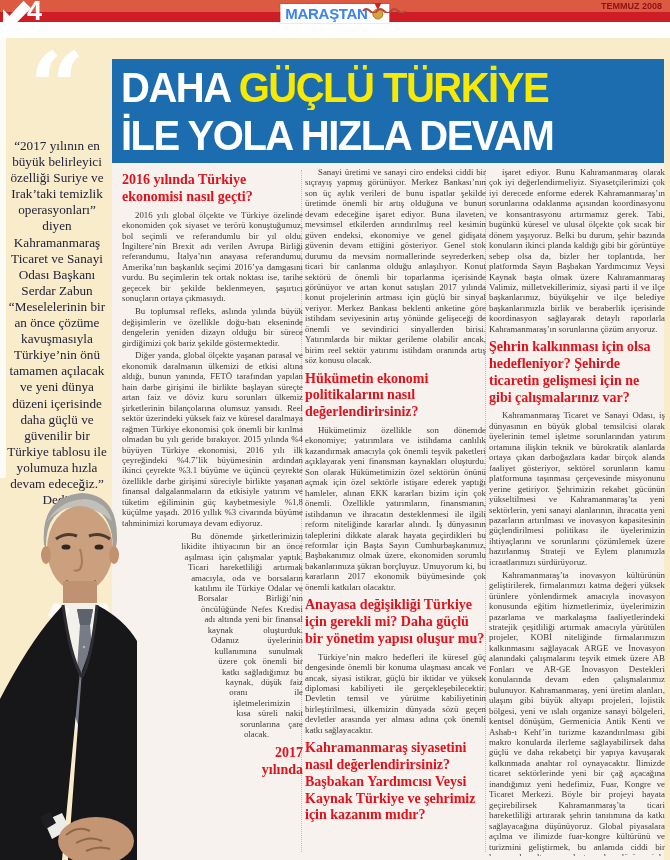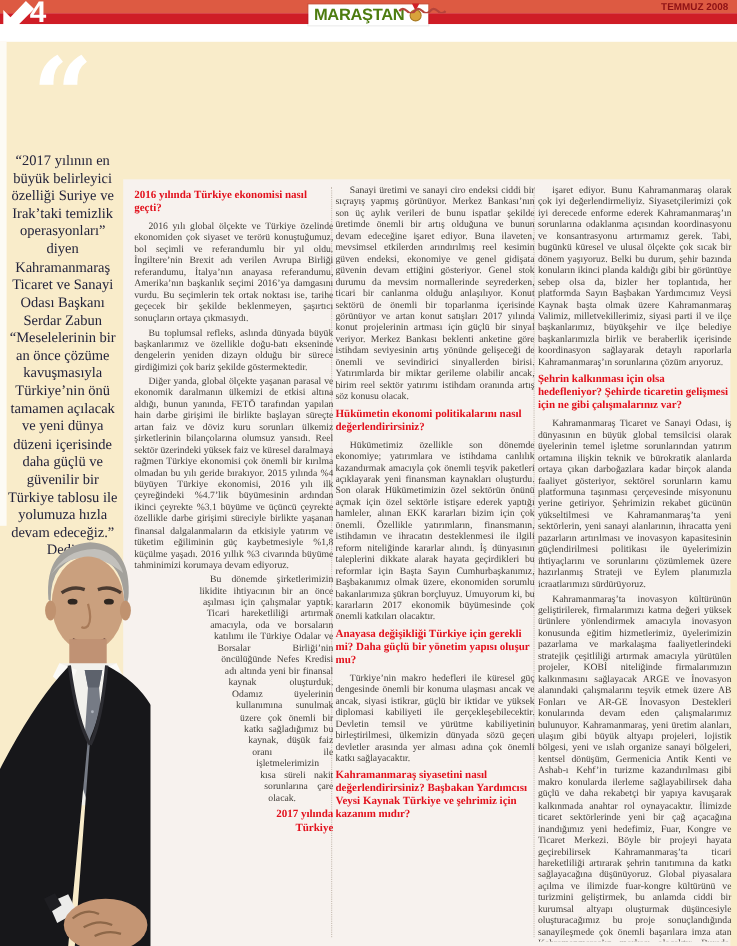--- a/index.html
+++ b/index.html
@@ -10,21 +10,21 @@
   
   .banner{position:absolute;top:0;left:0;width:670px;height:22px;}
   .stripe-top{position:absolute;top:0;left:0;width:100%;height:12px;background:#dd5a42;}
   .stripe-bot{position:absolute;top:12px;left:0;width:100%;height:10px;background:#cf1d26;}
   .pagenum-wrap{position:absolute;left:2px;top:-2px;display:flex;align-items:flex-start;z-index:6;}
   .pagenum{color:#fff;font-family:"Liberation Sans",sans-serif;font-weight:bold;
            font-size:27px;line-height:26px;margin-left:-5px;}
   .masthead{position:absolute;left:50%;transform:translateX(-50%);top:4px;height:17px;
             background:#ffffff;display:flex;align-items:center;gap:4px;padding:1px 5px;z-index:6;
             box-shadow:0 0 0 1px rgba(0,0,0,.08);}
-  .masthead-text{color:#4d7c0f;font-family:"Liberation Sans",sans-serif;font-weight:bold;
+  .masthead-text{color:#3b82f6;font-family:"Liberation Sans",sans-serif;font-weight:bold;
                  font-size:15px;letter-spacing:-.3px;}
   .squiggle{position:absolute;left:54%;top:-1px;z-index:7;}
   .issue-date{position:absolute;right:8px;top:1px;font-family:"Liberation Sans",sans-serif;
               font-weight:bold;font-size:9px;color:#8e1115;z-index:6;}
 
   
   .white-gap{position:absolute;top:22px;left:0;width:100%;height:16px;background:#fff;}
   .paper{position:absolute;top:38px;left:0;right:0;bottom:0;background:#f9ecca;}
   .left-edge{position:absolute;left:0;top:38px;width:6px;height:440px;background:#fdfbf5;}
   .bodybg{position:absolute;left:112px;top:163px;right:6px;bottom:0;background:#f7f2ee;}
@@ -46,21 +46,21 @@
 
   
   .col{position:absolute;top:167px;bottom:4px;width:181px;overflow:hidden;
        font-size:8.8px;line-height:1.19;color:#3f3b36;text-align:justify;z-index:2;}
   #col0{left:122px;}
   #col1{left:305px;}
   #col2{left:489px;width:176px;}
   .sep{position:absolute;top:170px;bottom:8px;width:0;border-left:1px dotted #c6bcb2;z-index:2;}
   #sep0{left:301px;} #sep1{left:485px;}
   .para{text-indent:13px;margin:0 0 2.5px 0;}
-  .qhead{color:#e2111c;font-weight:bold;font-size:10px;line-height:1.2;
+  .qhead{color:#e2111c;font-weight:bold;font-size:14px;line-height:1.2;
          margin:5px 0 4px 0;text-align:left;}
   .photo-spacer{float:left;width:150px;height:368px;margin-right:5px;
       shape-outside:polygon(0 0, 34% 0, 58% 32%, 88% 68%, 100% 86%, 80% 100%, 0 100%);}
 
   
   .photo{position:absolute;left:0;top:487px;width:137px;height:373px;z-index:3;}
 </style>
 </head>
 <body>
 
@@ -96,33 +96,37 @@
     </div>
 
     <span class="issue-date">TEMMUZ 2008</span>
   </div>
 
   <div class="white-gap"></div>
   <div class="paper"></div>
   <div class="left-edge"></div>
   <div class="bodybg"></div>
 
+  <div class="headline">
+    <div class="hl-line"><span>DAHA </span><span class="hl-yellow">GÜÇLÜ TÜRKİYE</span></div>
+    <div class="hl-line">İLE YOLA HIZLA DEVAM</div>
+  </div>
 
   <div class="sidebar">
     <span class="quote-mark">“</span>
     <div class="pull-quote">“2017 yılının en büyük belirleyici özelliği Suriye ve Irak’taki temizlik operasyonları” diyen Kahramanmaraş Ticaret ve Sanayi Odası Başkanı Serdar Zabun “Meselelerinin bir an önce çözüme kavuşmasıyla Türkiye’nin önü tamamen açılacak ve yeni dünya düzeni içerisinde daha güçlü ve güvenilir bir Türkiye tablosu ile yolumuza hızla devam edeceğiz.” Dedi.</div>
   </div>
 
   <div class="sep" id="sep0"></div>
   <div class="sep" id="sep1"></div>
 
   <div class="col" id="col0">
       <div class="qhead">2016 yılında Türkiye ekonomisi nasıl geçti?</div>
       <div class="para">2016 yılı global ölçekte ve Türkiye özelinde ekonomiden çok siyaset ve terörü konuştuğumuz, bol seçimli ve referandumlu bir yıl oldu. İngiltere’nin Brexit adı verilen Avrupa Birliği referandumu, İtalya’nın anayasa referandumu, Amerika’nın başkanlık seçimi 2016’ya damgasını vurdu. Bu seçimlerin tek ortak noktası ise, tarihe geçecek bir şekilde beklenmeyen, şaşırtıcı sonuçların ortaya çıkmasıydı.</div>
-      <div class="para">Bu toplumsal refleks, aslında dünyada büyük başkanlarımız ve özellikle doğu-batı ekseninde dengelerin yeniden dizayn olduğu bir sürece girdiğimizi çok bariz şekilde göstermektedir.</div>
+      <div class="para">Bu toplumsal refleks, aslında yılında büyük değişimlerin ve özellikle doğu-batı ekseninde dengelerin yeniden dizayn olduğu bir sürece girdiğimizi çok bariz şekilde göstermektedir.</div>
       <div class="para">Diğer yanda, global ölçekte yaşanan parasal ve ekonomik daralmanın ülkemizi de etkisi altına aldığı, bunun yanında, FETÖ tarafından yapılan hain darbe girişimi ile birlikte başlayan süreçte artan faiz ve döviz kuru sorunları ülkemiz şirketlerinin bilançolarına olumsuz yansıdı. Reel sektör üzerindeki yüksek faiz ve küresel daralmaya rağmen Türkiye ekonomisi çok önemli bir kırılma olmadan bu yılı geride bırakıyor. 2015 yılında %4 büyüyen Türkiye ekonomisi, 2016 yılı ilk çeyreğindeki %4.7’lik büyümesinin ardından ikinci çeyrekte %3.1 büyüme ve üçüncü çeyrekte özellikle darbe girişimi süreciyle birlikte yaşanan finansal dalgalanmaların da etkisiyle yatırım ve tüketim eğiliminin güç kaybetmesiyle %1,8 küçülme yaşadı. 2016 yıllık %3 civarında büyüme tahminimizi korumaya devam ediyoruz.</div>
       <div class="photo-spacer"></div>
       <div class="para">Bu dönemde şirketlerimizin likidite ihtiyacının bir an önce aşılması için çalışmalar yaptık. Ticari hareketliliği artırmak amacıyla, oda ve borsaların katılımı ile Türkiye Odalar ve Borsalar Birliği’nin öncülüğünde Nefes Kredisi adı altında yeni bir finansal kaynak oluşturduk. Odamız üyelerinin kullanımına sunulmak üzere çok önemli bir katkı sağladığımız bu kaynak, düşük faiz oranı ile işletmelerimizin kısa süreli nakit sorunlarına çare olacak.</div>
       <div class="qhead" style="text-align: right;">2017 yılında Türkiye ekonomisinden neler bekliyorsunuz?</div>
     </div>
   <div class="col" id="col1">
       <div class="para">Sanayi üretimi ve sanayi ciro endeksi ciddi bir sıçrayış yapmış görünüyor. Merkez Bankası’nın son üç aylık verileri de bunu ispatlar şekilde üretimde önemli bir artış olduğuna ve bunun devam edeceğine işaret ediyor. Buna ilaveten, mevsimsel etkilerden arındırılmış reel kesimin güven endeksi, ekonomiye ve genel gidişata güvenin devam ettiğini gösteriyor. Genel stok durumu da mevsim normallerinde seyrederken, ticari bir canlanma olduğu anlaşılıyor. Konut sektörü de önemli bir toparlanma içerisinde görünüyor ve artan konut satışları 2017 yılında konut projelerinin artması için güçlü bir sinyal veriyor. Merkez Bankası beklenti anketine göre istihdam seviyesinin artış yönünde gelişeceği de önemli ve sevindirici sinyallerden birisi. Yatırımlarda bir miktar gerileme olabilir ancak, birim reel sektör yatırımı istihdam oranında artış söz konusu olacak.</div>
       <div class="qhead">Hükümetin ekonomi politikalarını nasıl değerlendirirsiniz?</div>
       <div class="para">Hükümetimiz özellikle son dönemde ekonomiye; yatırımlara ve istihdama canlılık kazandırmak amacıyla çok önemli teşvik paketleri açıklayarak yeni finansman kaynakları oluşturdu. Son olarak Hükümetimizin özel sektörün önünü açmak için özel sektörle istişare ederek yaptığı hamleler, alınan EKK kararları bizim için çok önemli. Özellikle yatırımların, finansmanın, istihdamın ve ihracatın desteklenmesi ile ilgili reform niteliğinde kararlar alındı. İş dünyasının taleplerini dikkate alarak hayata geçirdikleri bu reformlar için Başta Sayın Cumhurbaşkanımız, Başbakanımız olmak üzere, ekonomiden sorumlu bakanlarımıza şükran borçluyuz. Umuyorum ki, bu kararların 2017 ekonomik büyümesinde çok önemli katkıları olacaktır.</div>
       <div class="qhead">Anayasa değişikliği Türkiye için gerekli mi? Daha güçlü bir yönetim yapısı oluşur mu?</div>

